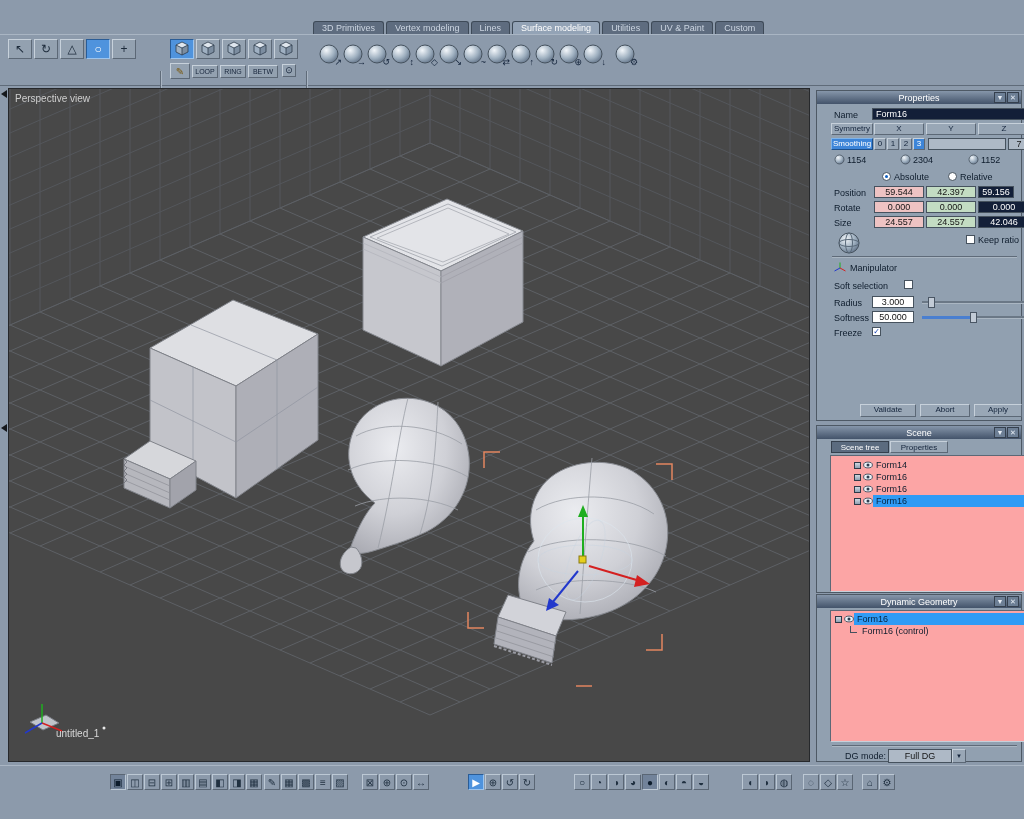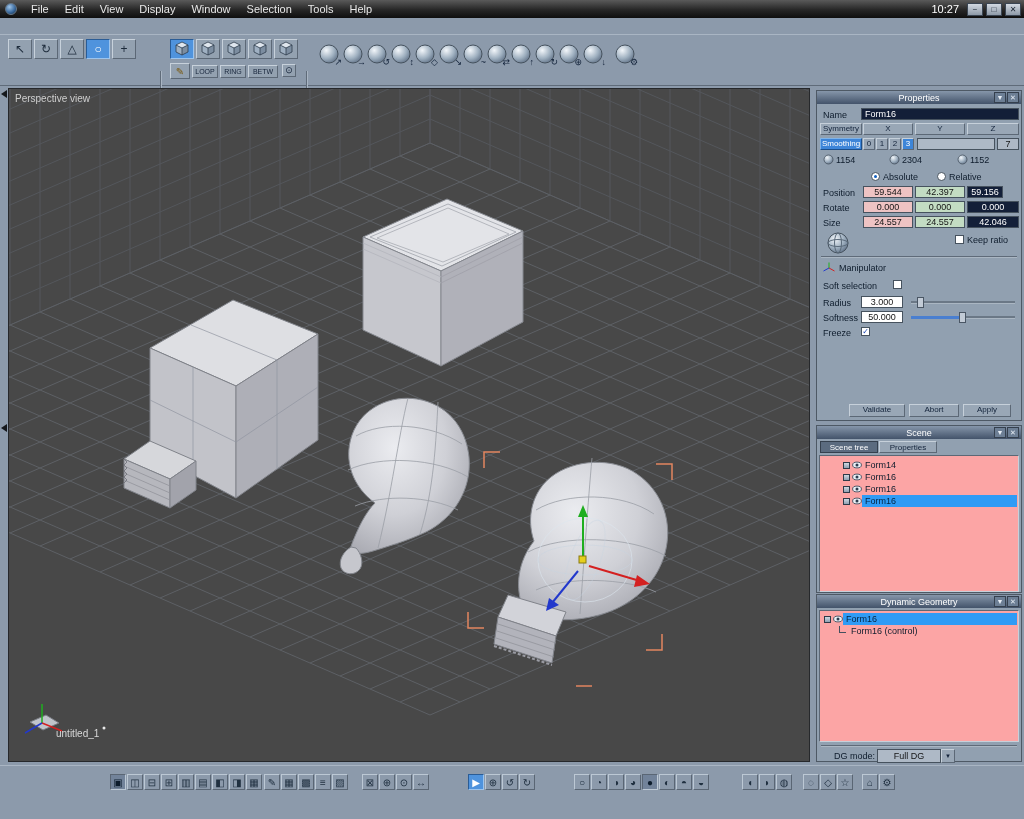--- a/index.html
+++ b/index.html
@@ -33,21 +33,21 @@
   .stool .ovl{position:absolute;right:-2px;bottom:-2px;font-size:9px;color:#13233a;}
 
   
   #viewport{left:8px;top:88px;width:802px;height:674px;background:#484848;border:1px solid #26282b;}
   #vp-label{position:absolute;left:6px;top:4px;font-size:10px;color:#cfcfcf;}
 
   
   .panel{position:absolute;left:816px;width:206px;border:1px solid #4e5965;background:#91a0b0;}
   .panel-title{height:13px;background:linear-gradient(#8696aa,#43536a);display:flex;align-items:center;justify-content:center;color:#fff;font-size:9px;position:relative;}
   .title-btn{position:absolute;top:1px;width:12px;height:11px;background:#6d7f95;border:1px solid #35404e;color:#e6ecf4;font-size:7px;line-height:9px;text-align:center;}
-  .pbody{position:relative;height:calc(100% - 13px);}
+  .pbody{position:relative;height:calc(100% - 13px);margin-left:11px;}
   .plabel{position:absolute;font-size:9px;color:#0e1c2c;white-space:nowrap;}
   .pfield{position:absolute;height:12px;font-size:9px;line-height:11px;text-align:center;border:1px solid #46525e;background:#fff;color:#141414;overflow:hidden;}
   .pfield.fx{background:#eec3c3;} .pfield.fy{background:#c3dcc3;} .pfield.fz{background:#131f38;color:#fff;}
   .pfield.dark{background:#131f38;color:#fff;text-align:left;padding-left:3px;}
   .pfield.sunken{background:#aeb9c6;}
   .pbtn{position:absolute;height:12px;font-size:8px;line-height:10px;text-align:center;background:#99a7b6;border:1px solid;border-color:#c6d0da #5c6876 #5c6876 #c6d0da;color:#13233a;}
   .pbtn.blue{background:#3d85d8;color:#fff;border-color:#7fb3e8 #1c4f8a #1c4f8a #7fb3e8;}
   .smbox{position:absolute;width:12px;height:12px;font-size:8px;line-height:10px;text-align:center;background:#99a7b6;border:1px solid;border-color:#c6d0da #5c6876 #5c6876 #c6d0da;color:#13233a;}
   .smbox.on{background:#3d85d8;color:#fff;}
   .cnt{position:absolute;display:flex;align-items:center;gap:2px;font-size:9px;color:#0e1c2c;}
@@ -101,37 +101,30 @@
     </symbol>
     <symbol id="sym-eye" viewBox="0 0 10 8">
       <ellipse cx="5" cy="4" rx="4.4" ry="2.9" fill="#e9eff5" stroke="#2c3c4e" stroke-width="0.8"></ellipse>
       <circle cx="5" cy="4" r="1.5" fill="#2c3c4e"></circle>
     </symbol>
   </defs>
 </svg>
 
 <div id="app">
 
-  <div id="menu-bar" class="abs">
-    <div id="app-logo"></div>
-    <span class="menu-item">File</span>
-    <span class="menu-item">Edit</span>
-    <span class="menu-item">View</span>
-    <span class="menu-item">Display</span>
-    <span class="menu-item">Window</span>
-    <span class="menu-item">Selection</span>
-    <span class="menu-item">Tools</span>
-    <span class="menu-item">Help</span>
-    <div id="menu-spacer"></div>
-    <span id="clock">10:27</span>
-    <span class="winbtn">−</span>
-    <span class="winbtn">□</span>
-    <span class="winbtn">✕</span>
+
+  <div id="tab-bar" class="abs">
+    <span class="tab">3D Primitives</span>
+    <span class="tab">Vertex modeling</span>
+    <span class="tab">Lines</span>
+    <span class="tab active">Surface modeling</span>
+    <span class="tab">Utilities</span>
+    <span class="tab">UV &amp; Paint</span>
+    <span class="tab">Custom</span>
   </div>
-
 
   <div id="toolbar" class="abs">
     <div class="tbtn" style="left:8px;top:4px">
         <span>↖</span>
       </div>
     <div class="tbtn" style="left:34px;top:4px">
         <span>↻</span>
       </div>
     <div class="tbtn" style="left:60px;top:4px">
         <span>△</span>

